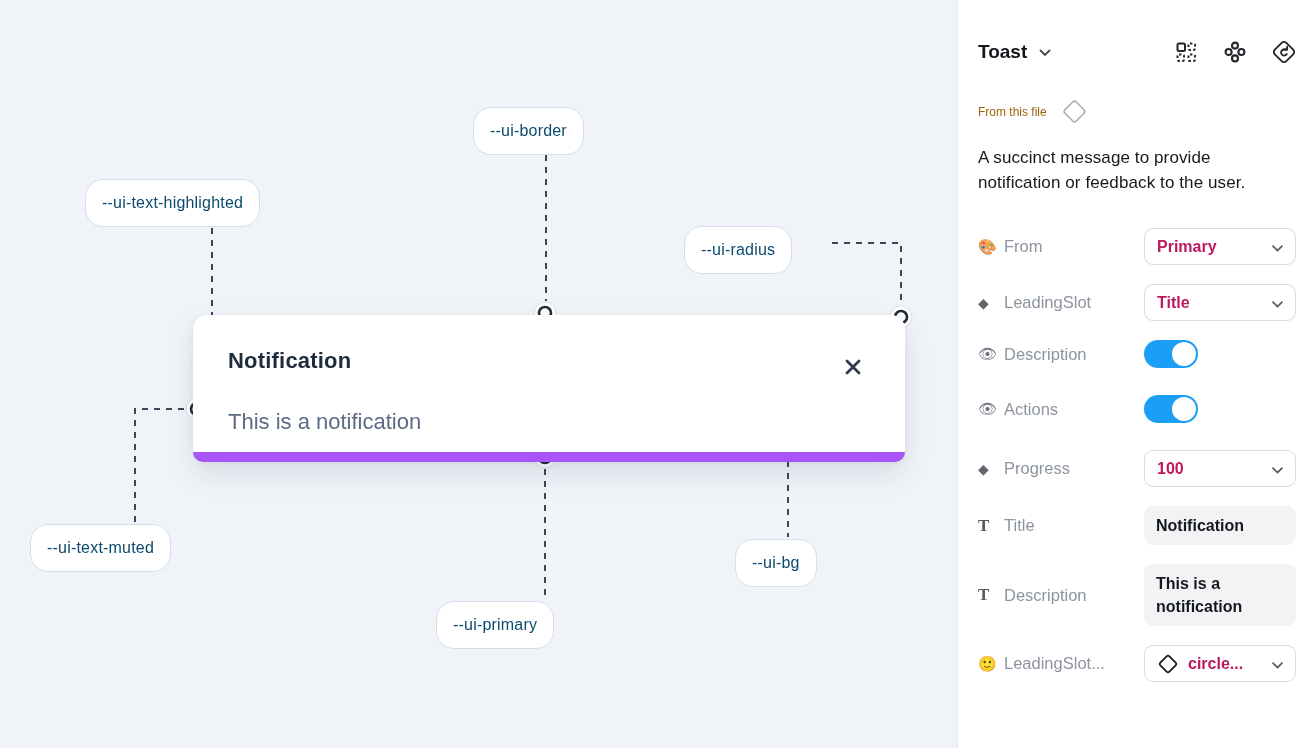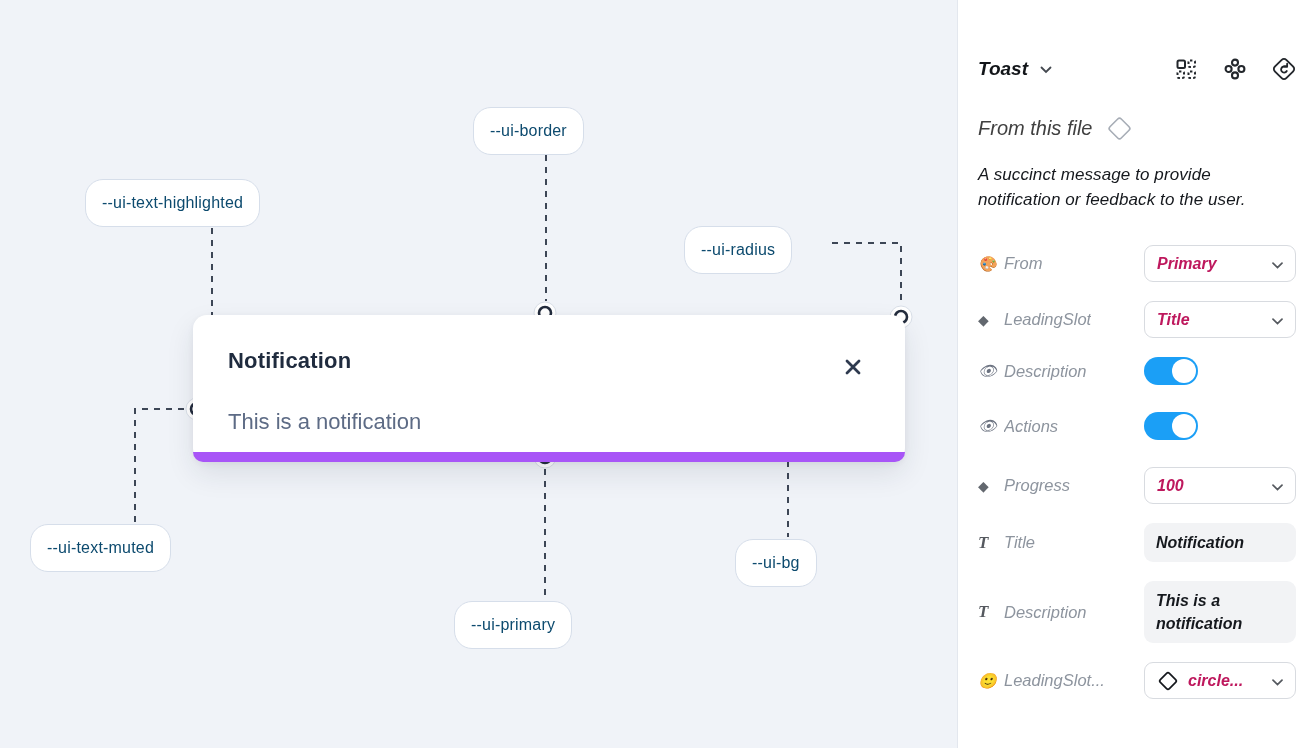--- a/index.html
+++ b/index.html
@@ -24,35 +24,35 @@
   .toast-progress { position:absolute; left:0; right:0; bottom:0; height:10px;
     border-radius:0 0 14px 14px; }
 
   .pill { position:absolute; height:48px; display:inline-flex; align-items:center;
     padding:0 16px; background:#ffffff; border:1px solid #d6deea; border-radius:18px;
     font-size:16px; color:#0c4a6e; white-space:nowrap; letter-spacing:.2px; }
   .pill-th      { left:85px;  top:179px; }
   .pill-border  { left:473px; top:107px; }
   .pill-radius  { left:684px; top:226px;text-align:right; }
   .pill-muted   { left:30px;  top:524px; }
-  .pill-primary { left:454px; top:601px; }
+  .pill-primary { left:436px; top:601px; }
   .pill-bg      { left:735px; top:539px; }
 
   
-  .panel { width:354px; height:748px; background:#ffffff; padding:57px 16px 0 20px;
-    flex:none;font-style:italic; }
+  .panel { width:354px; height:748px; background:#ffffff; padding:40px 16px 0 20px;
+    flex:none; }
   .panel-header { display:flex; align-items:center; }
   .panel-title { font-size:19px; font-weight:700; color:#121519; }
   .title-chev { margin-left:12px; color:#43484f; }
   .header-icons { margin-left:auto; display:flex; align-items:center; gap:25px; }
   .icon-btn { width:24px; height:24px; background:none; border:none; padding:0;
     color:#23272c; cursor:pointer; display:flex; align-items:center; justify-content:center; }
 
-  .source-row { display:flex; align-items:center; margin-top:34px; color:#404040;
-    font-size:20px; }
+  .source-row { display:flex; align-items:center; margin-top:34px; color:#a16207;
+    font-size:12px; }
   .source-row svg { margin-left:14px; color:#a7adb6; }
 
   .panel-desc { margin-top:20px; font-size:17px; line-height:25px; color:#15181d;
     letter-spacing:.1px; }
 
   .props { margin-top:33px; }
   .prop-row { display:flex; align-items:center; margin-bottom:19px; }
   .prop-row.toggle-row { margin-bottom:27px; }
   .prop-icon { width:26px; font-size:15px; color:#6b7280; flex:none; }
   .prop-icon.t-glyph { font-family:"Liberation Serif","DejaVu Serif",serif;

